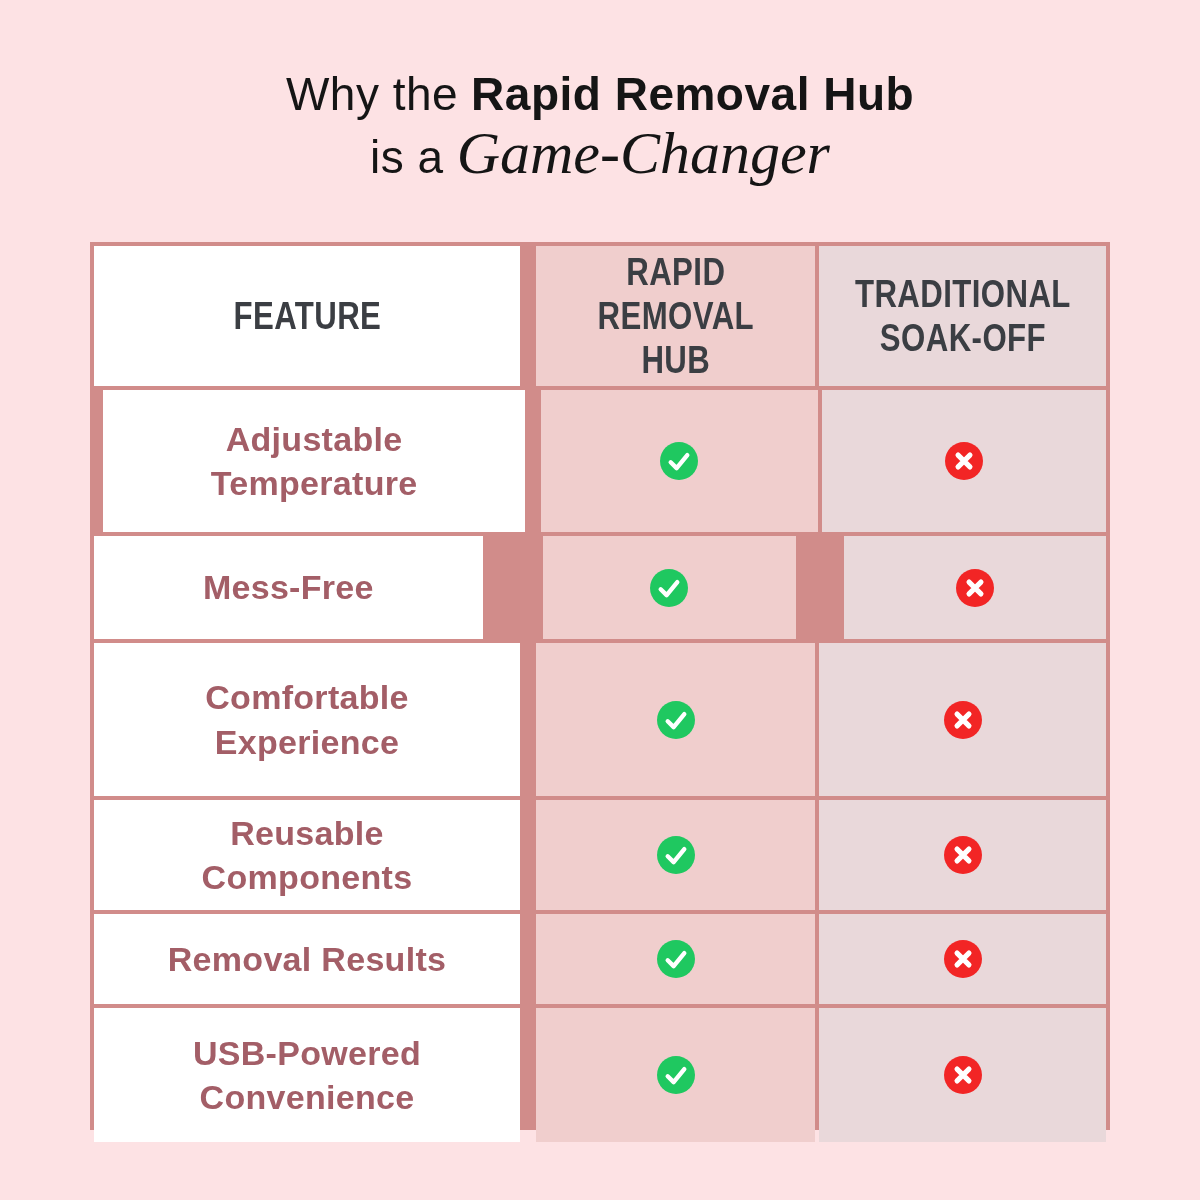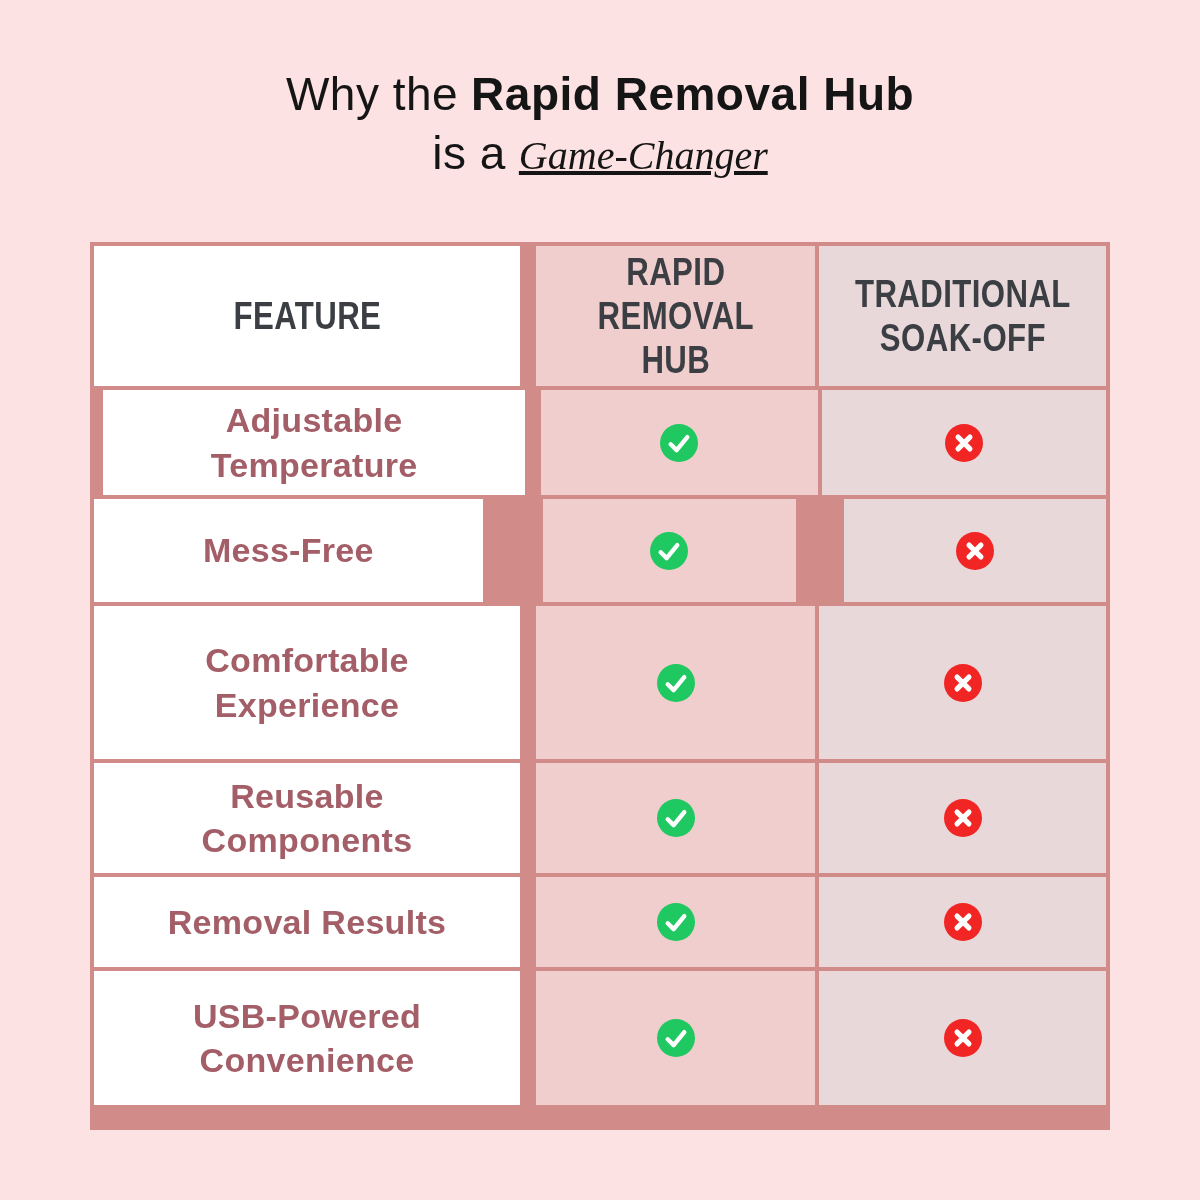--- a/index.html
+++ b/index.html
@@ -27,23 +27,22 @@
     align-items: baseline;
     gap: 13px;
   }
   .title-line1 { font-size: 46px; line-height: 56px; }
   .t-regular { font-weight: 400; letter-spacing: 0.5px; }
   .t-bold { font-weight: 700; letter-spacing: 0.5px; }
   .title-line2 { font-size: 46px; line-height: 62px; }
   .t-italic-serif {
     font-family: "Liberation Serif", serif;
     font-style: italic;
-    font-size: 40px;
+    font-size: 60px;
     font-weight: 500;
-    text-decoration: underline;
   }
 
   
   .ctable {
     position: absolute;
     left: 90px;
     top: 242px;
     width: 1020px;
     height: 888px;
     box-sizing: border-box;
@@ -53,21 +52,21 @@
     flex-direction: column;
     gap: 4px;
   }
   .trow {
     display: grid;
     grid-template-columns: 426fr 291fr 287fr;
     gap: 4px;
     flex: none;
   }
   .ctable > :nth-child(1) { height: 140px; }
-  .ctable > :nth-child(2) { height: 105px; padding-left: 9px; }
+  .ctable > :nth-child(2) { height: 142px; padding-left: 9px; }
   .ctable > :nth-child(3) { height: 103px; gap: 48px; }
   .ctable > :nth-child(4) { height: 153px; }
   .ctable > :nth-child(5) { height: 110px; }
   .ctable > :nth-child(6) { height: 90px;  }
   .ctable > :nth-child(7) { height: 134px; border-radius: 11px; }
 
   .cell {
     display: flex;
     align-items: center;
     justify-content: center;

